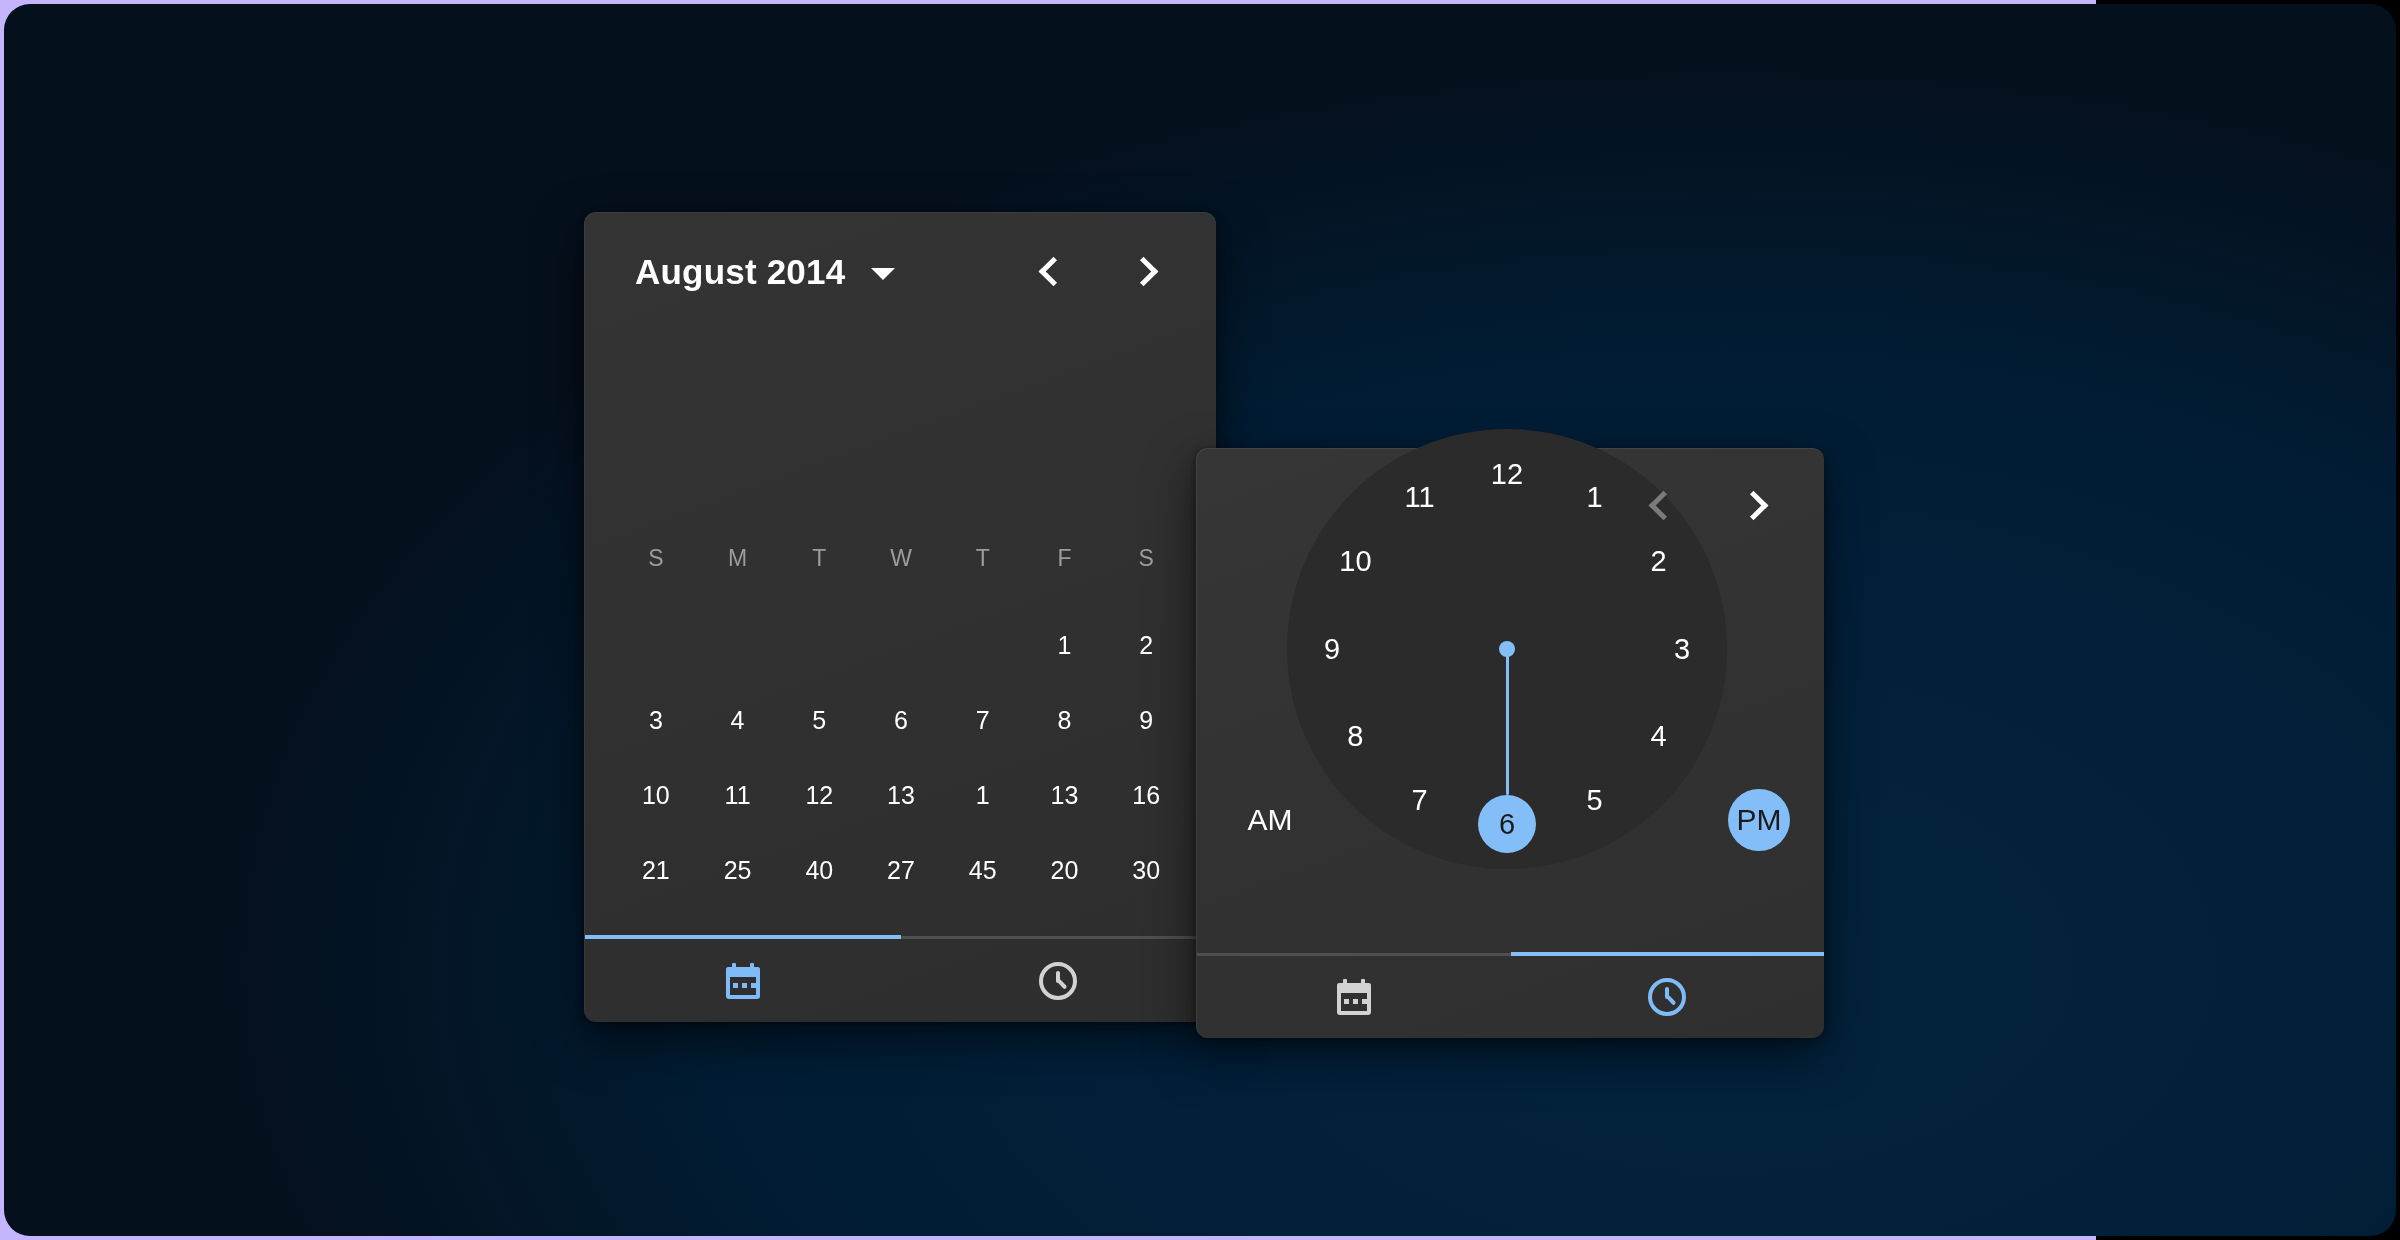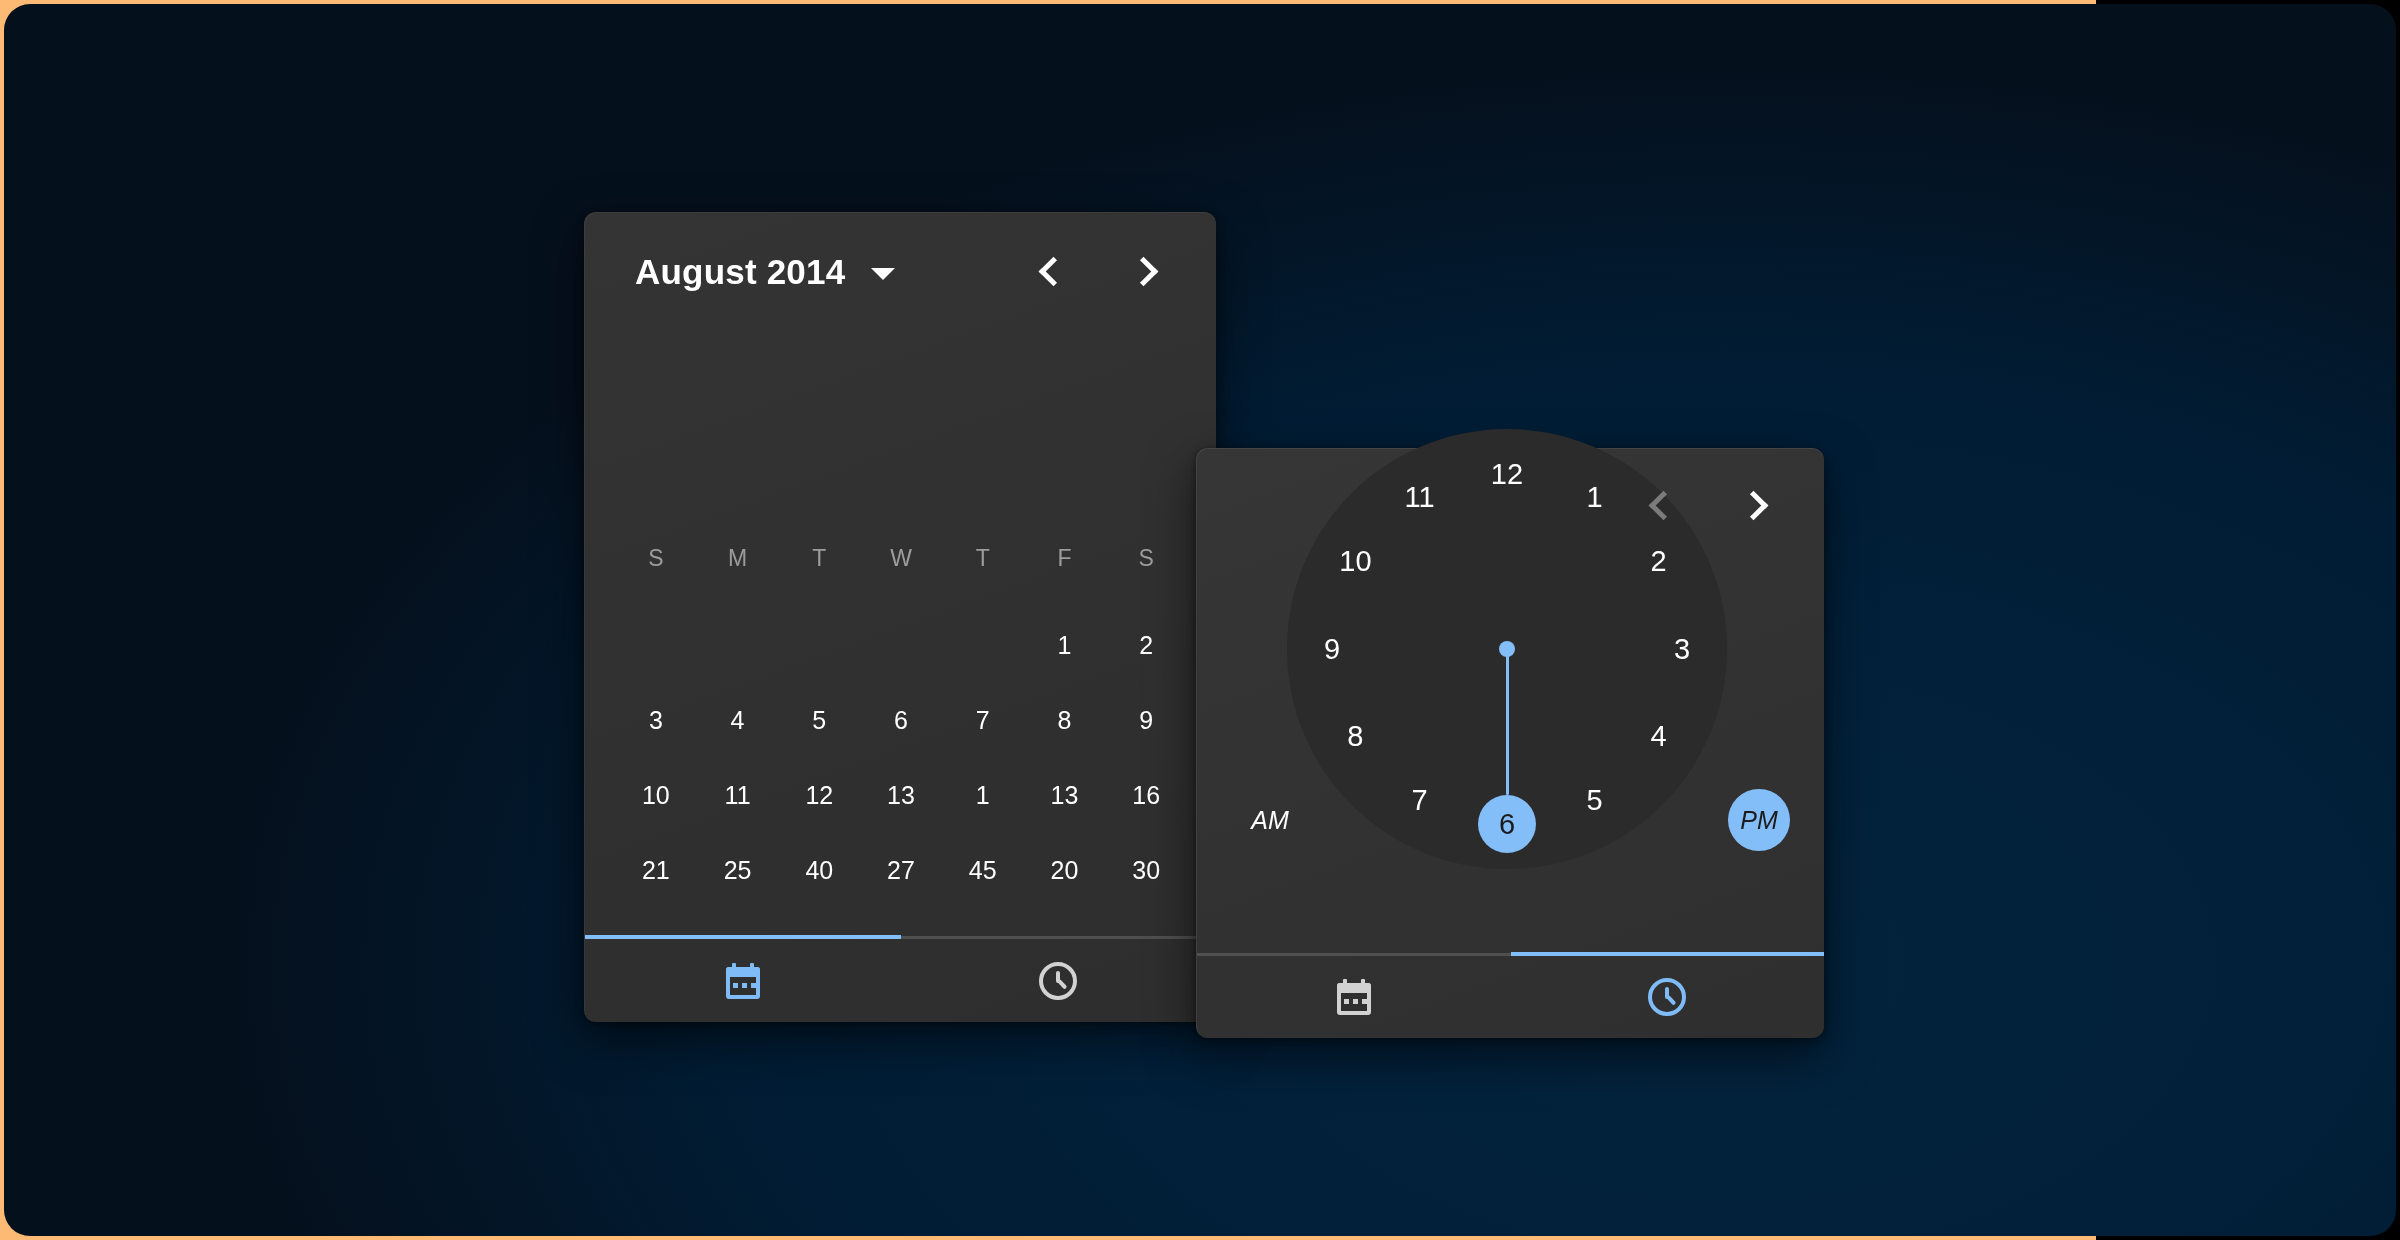--- a/index.html
+++ b/index.html
@@ -6,21 +6,21 @@
   html, body {
     margin: 0; padding: 0;
     width: 2400px; height: 1240px;
     background: #000000;
     font-family: "Liberation Sans", sans-serif;
     overflow: hidden;
   }
   #root {
     position: relative;
     width: 2096px; height: 1240px;
-    background: #fdba74;
+    background: #c4b5fd;
   }
   
   #wallpaper {
     position: absolute;
     left: 4px; top: 4px;
     width: 2392px; height: 1232px;
     border-radius: 26px;
     background:
       radial-gradient(ellipse 1500px 900px at 72% 78%, #03233d 0%, #02203a 38%, #011c33 68%, #05101d 100%);
     overflow: hidden;
@@ -277,23 +277,22 @@
   #hand-dot {
     position: absolute;
     width: 16px; height: 16px;
     margin-left: -8px; margin-top: -8px;
     border-radius: 50%;
     background: #84bef9;
   }
   .ampm {
     position: absolute;
     display: flex; align-items: center; justify-content: center;
-    font-size: 25px;
+    font-size: 30px;
     cursor: pointer;
-    font-style: italic;
   }
   .ampm.off {
     color: #ffffff;
   }
   .ampm.on {
     width: 62px; height: 62px;
     border-radius: 50%;
     background: #84bef9;
     color: #1b1b1b;
   }

